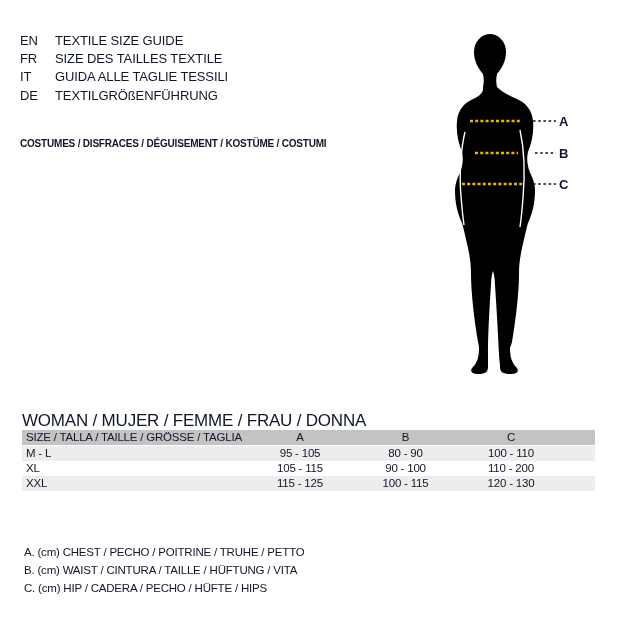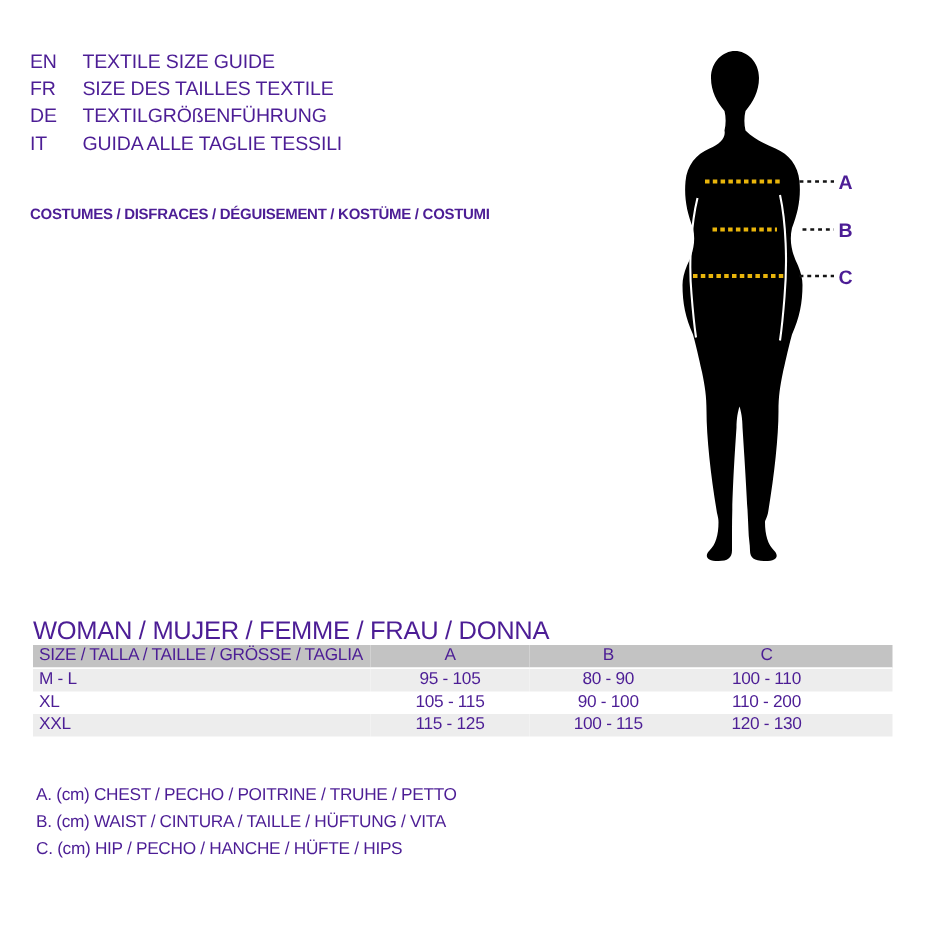--- a/index.html
+++ b/index.html
@@ -1,18 +1,18 @@
 <!DOCTYPE html>
 <html><head>
 <meta charset="utf-8">
 <style>
   html,body{margin:0;padding:0;background:#fff;}
   #canvas{
     position:relative;width:620px;height:620px;background:#ffffff;
-    font-family:"Liberation Sans",sans-serif;color:#4c1d95;overflow:hidden;
+    font-family:"Liberation Sans",sans-serif;color:#0f172a;overflow:hidden;
   }
   
   .lang-list{position:absolute;left:20px;top:31px;}
   .lang-row{display:flex;height:18.4px;align-items:center;font-size:13px;letter-spacing:-0.1px;}
   .lang-code{width:35px;flex:0 0 35px;}
   
   .category{position:absolute;left:20px;top:138px;font-size:10px;font-weight:bold;letter-spacing:-0.2px;}
   
   .figure{position:absolute;left:440px;top:30px;width:135px;height:350px;}
   .measure-label{position:absolute;font-size:13px;font-weight:bold;width:16px;text-align:left;}
@@ -24,44 +24,44 @@
   table.size-table{
     position:absolute;left:22px;top:430px;width:573px;
     border-collapse:collapse;table-layout:fixed;font-size:11.5px;letter-spacing:-0.2px;
   }
   .size-table th,.size-table td{height:15px;padding:0;vertical-align:middle;font-weight:400;line-height:15px;margin-top:28px;}
   .size-table thead th{background:#c3c3c3;border-bottom:1px solid #ffffff;}
   .size-table th.hd-size,.size-table td.cell-size{text-align:left;padding-left:4px;}
   .size-table th.hd-val,.size-table td.cell-val{text-align:center;}
   .size-table tbody tr.striped{background:#ededed;}
   
-  .footnotes{position:absolute;left:24px;top:521px;}
+  .footnotes{position:absolute;left:24px;top:543px;}
   .footnote{height:18.2px;line-height:18.2px;font-size:11.5px;letter-spacing:-0.2px;}
 </style>
 </head>
 <body>
 
 <div id="canvas">
 
   <div class="lang-list">
     <div class="lang-row">
       <span class="lang-code">EN</span>
       <span class="lang-label">TEXTILE SIZE GUIDE</span>
     </div>
     <div class="lang-row">
       <span class="lang-code">FR</span>
       <span class="lang-label">SIZE DES TAILLES TEXTILE</span>
     </div>
     <div class="lang-row">
+      <span class="lang-code">IT</span>
+      <span class="lang-label">GUIDA ALLE TAGLIE TESSILI</span>
+    </div>
+    <div class="lang-row">
       <span class="lang-code">DE</span>
       <span class="lang-label">TEXTILGRÖßENFÜHRUNG</span>
-    </div>
-    <div class="lang-row">
-      <span class="lang-code">IT</span>
-      <span class="lang-label">GUIDA ALLE TAGLIE TESSILI</span>
     </div>
   </div>
 
   <div class="category">COSTUMES / DISFRACES / DÉGUISEMENT / KOSTÜME / COSTUMI</div>
 
   <svg class="figure" viewBox="0 0 135 350" width="135" height="350">
     <path fill="#000000" d="M50,4
              C58,4 66,11 66,22 C66,31 62,38 57,44 C56,48 56,53 57,57
              C63,63 70,66 77,69 C86,73 92,80 93,91 C94,102 92,112 88,122
              C86,131 88,139 92,147 C94,152 95,156 95,160 C95,172 93,182 88,193
@@ -131,16 +131,16 @@
         <td class="cell-val">100 - 115</td>
         <td class="cell-val">120 - 130</td>
         <td></td>
       </tr>
     </tbody>
   </table>
 
   <div class="footnotes">
     <div class="footnote">A. (cm) CHEST / PECHO / POITRINE / TRUHE / PETTO</div>
     <div class="footnote">B. (cm) WAIST / CINTURA / TAILLE / HÜFTUNG / VITA</div>
-    <div class="footnote">C. (cm) HIP / PECHO / HANCHE / HÜFTE / HIPS</div>
+    <div class="footnote">C. (cm) HIP / CADERA / PECHO / HÜFTE / HIPS</div>
   </div>
 
 </div>
 
 </body></html>

